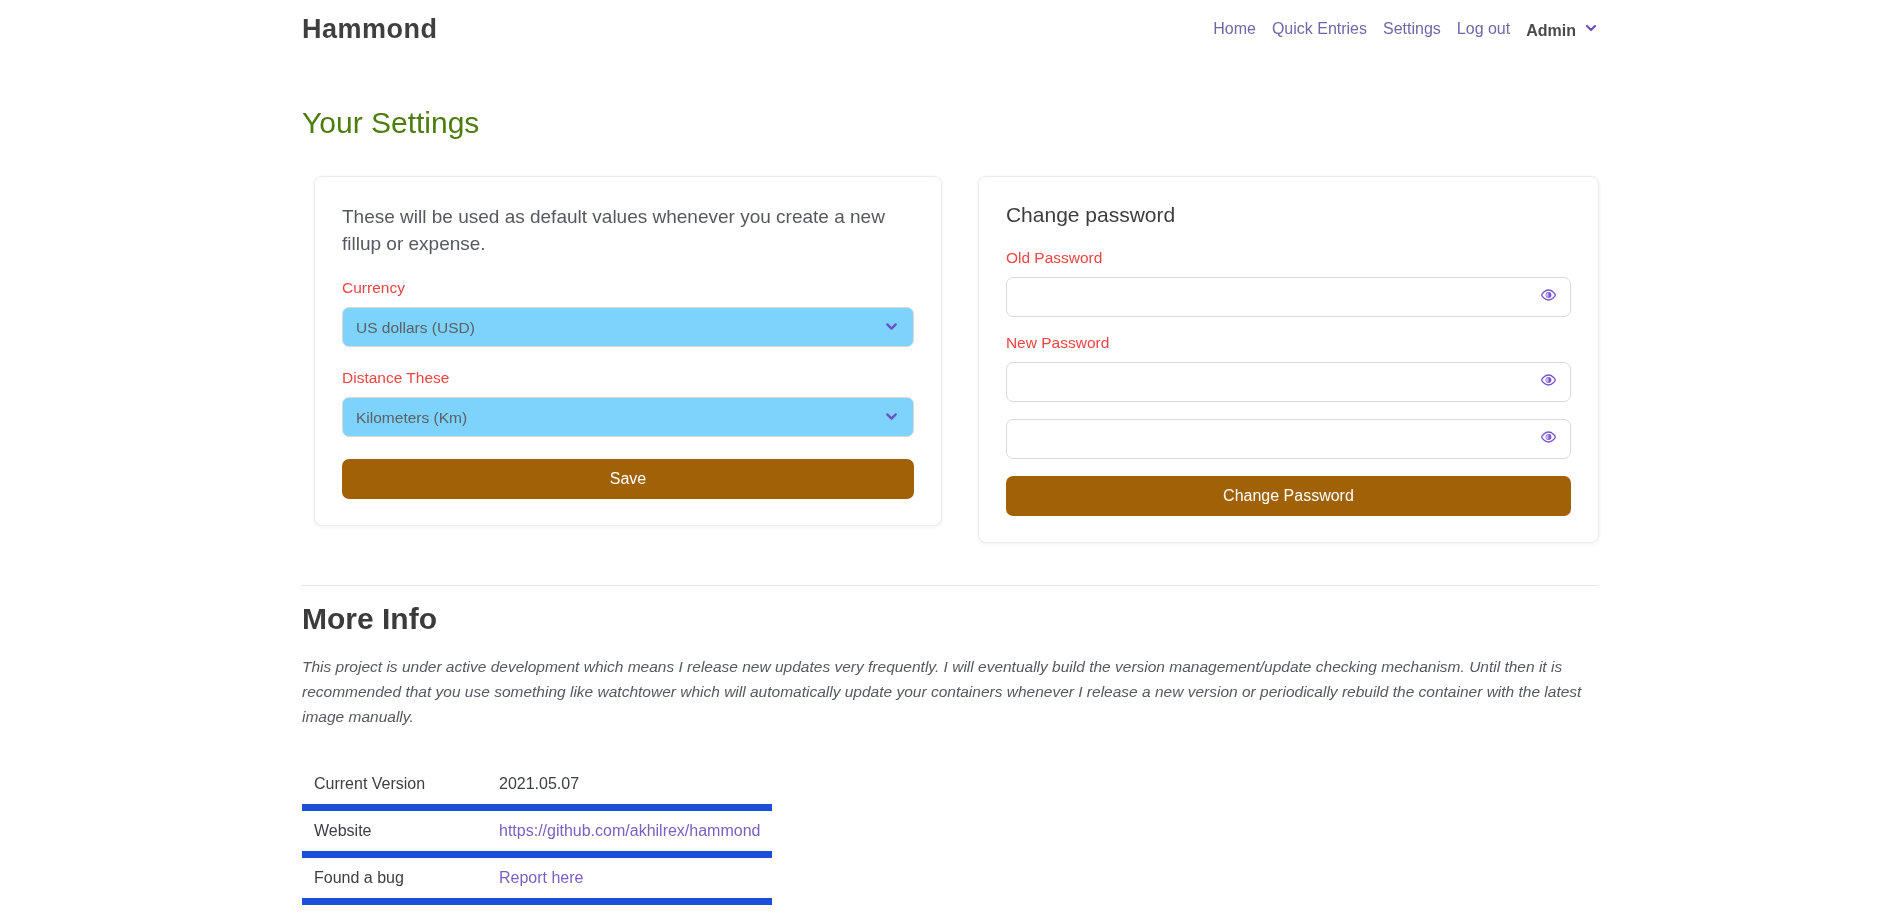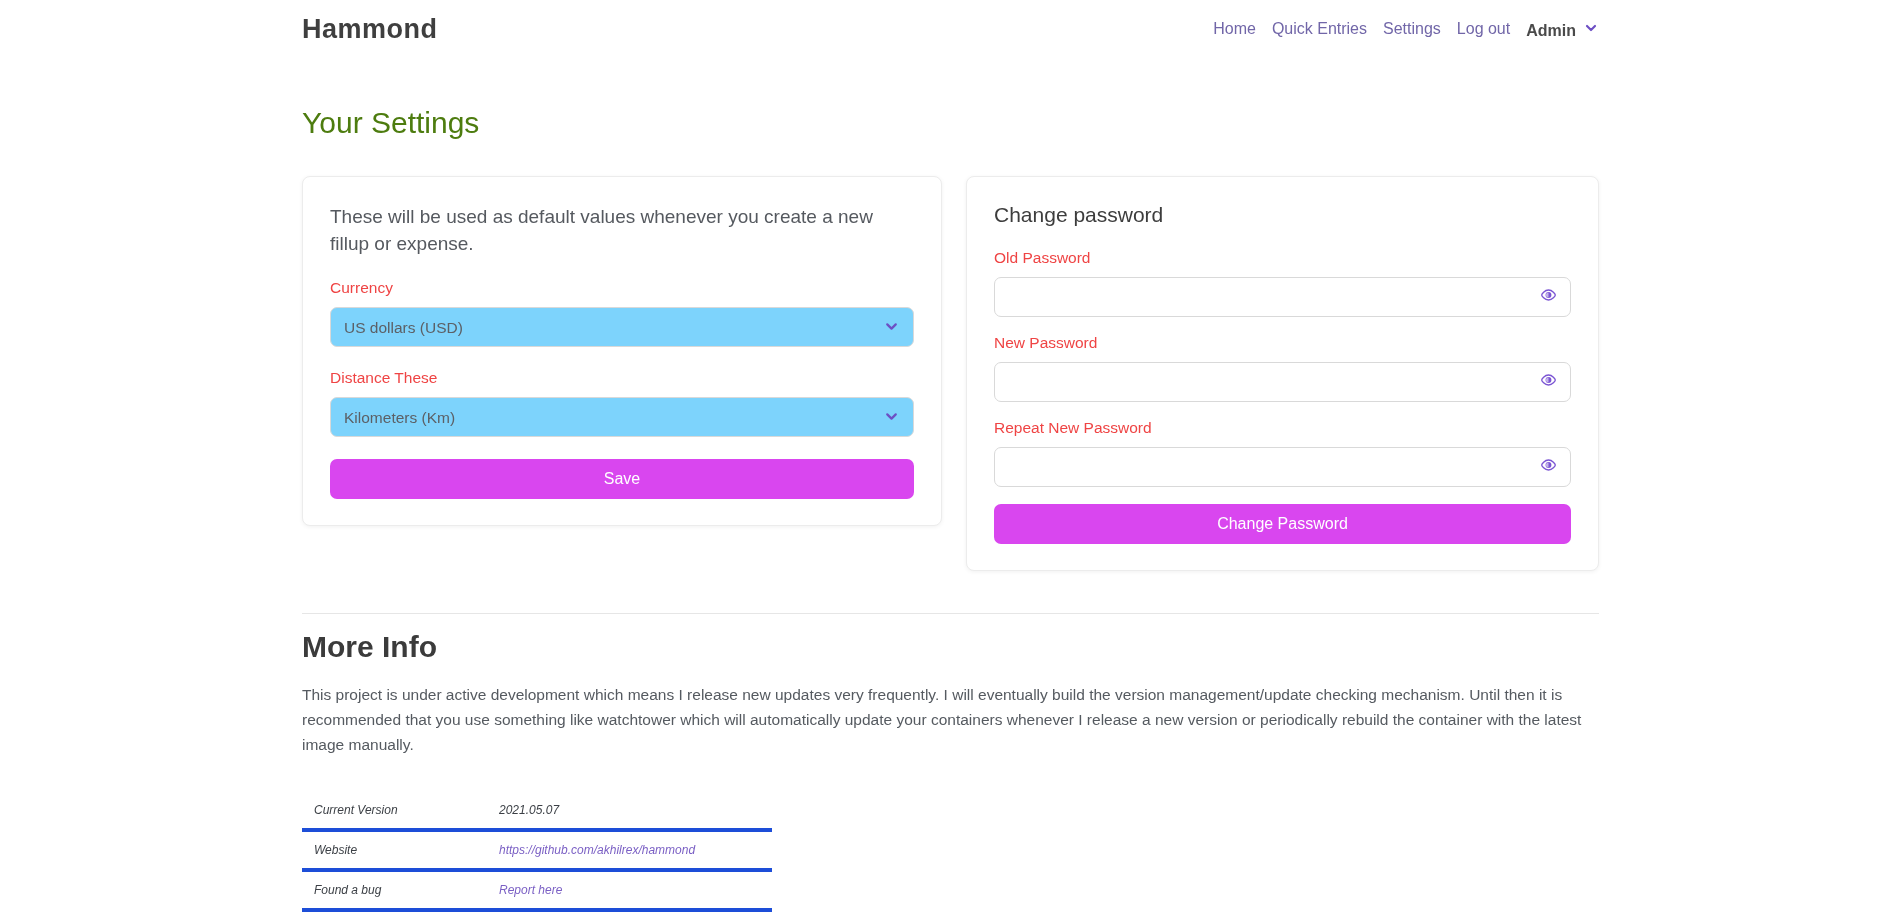--- a/index.html
+++ b/index.html
@@ -16,57 +16,57 @@
   nav a { text-decoration:none; color:#7166a8; font-size:16px; cursor:pointer; }
   .user-menu { display:flex; align-items:flex-end; gap:7px; color:#4a4a4a; font-size:16px; font-weight:bold; cursor:pointer; }
   .user-menu svg { margin-top:2px; }
 
   
   .page-title { font-size:30px; font-weight:400; color:#4d7c0f; margin-top:48px; }
 
   
   .cards { display:flex; gap:24px; margin-top:36px; align-items:flex-start; }
   .card { background:#fff; border:1px solid #ececec; border-radius:8px;
-          box-shadow:0 1px 4px rgba(0,0,0,0.06); padding:26px 27px; }
+          box-shadow:0 1px 4px rgba(0,0,0,0.06); padding:26px 27px;margin-left:12px; }
   .card-left  { width:640px; }
   .card-right { width:633px; }
 
   .card-desc { font-size:19px; color:#55595f; line-height:27px; margin-bottom:22px; }
 
   .field-label { font-size:15.5px; font-weight:normal; color:#ef4444; margin-bottom:10px; }
 
   .select-wrap { position:relative; margin-bottom:22px; }
   select { width:100%; height:40px; appearance:none; -webkit-appearance:none;
     border:1px solid #d9d9d9; border-radius:7px; background:#7dd3fc;
     font-family:"Liberation Sans", sans-serif; font-size:15.5px; color:#5c6066;
     padding:0 40px 0 13px; cursor:pointer; }
   .select-chevron { position:absolute; right:14px; top:11px; pointer-events:none; }
 
   .btn { display:block; width:100%; height:40px; border:none; border-radius:7px;
-    background:#d946ef; color:#fff; font-family:"Liberation Sans", sans-serif;
+    background:#a16207; color:#fff; font-family:"Liberation Sans", sans-serif;
     font-size:16px; cursor:pointer; }
   .btn-save { margin-top:12px; }
 
   .card-title { font-size:21px; font-weight:400; color:#3d3d3d; margin-bottom:22px; }
 
   .pw-group { margin-bottom:17px; }
   .input-wrap { position:relative; }
   .input-wrap input { width:100%; height:40px; border:1px solid #d9d9d9; border-radius:7px;
     font-family:"Liberation Sans", sans-serif; font-size:15px; padding:0 42px 0 13px; color:#3d3d3d; }
   .eye-btn { position:absolute; right:12px; top:10px; background:none; border:none; cursor:pointer; padding:0; line-height:0; }
 
   
   .divider { border:none; border-top:1px solid #e6e6e6; margin-top:42px; }
   .moreinfo-title { font-size:30px; font-weight:600; color:#3b3b3b; margin-top:16px; }
-  .moreinfo-note { color:#555a60; font-size:15.5px; line-height:25px;
+  .moreinfo-note { font-style:italic; color:#555a60; font-size:15.5px; line-height:25px;
     margin-top:18px; width:1297px; }
 
   table.info { border-collapse:collapse; margin-top:35px; width:470px; }
-  table.info td { border-bottom:4px solid #1d4ed8; padding:11px 10px 11px 12px;
-    font-size:12px; color:#3c4046;font-style:italic; }
+  table.info td { border-bottom:7px solid #1d4ed8; padding:11px 10px 11px 12px;
+    font-size:16px; color:#3c4046; }
   table.info td.label-col { width:185px; }
   table.info a { color:#7a5fc4; text-decoration:none; cursor:pointer; }
 </style>
 </head>
 <body>
 
 <header>
   <div class="header-inner">
     <div class="brand">Hammond</div>
     <nav>
@@ -146,21 +146,20 @@
             <svg width="21" height="16" viewBox="0 0 24 24">
                 <path d="M12 4.5C6 4.5 1.8 10.6 1.8 12c0 1.4 4.2 7.5 10.2 7.5S22.2 13.4 22.2 12c0-1.4-4.2-7.5-10.2-7.5z" fill="none" stroke="#7b55d3" stroke-width="2"></path>
                 <circle cx="12" cy="12" r="4.4" fill="#7b55d3"></circle>
                 <path d="M12 8.2a3.8 3.8 0 0 0 0 7.6z" fill="#ffffff" opacity="0.55"></path>
               </svg>
           </button>
         </div>
       </div>
 
       <div class="pw-group">
-        <div class="field-label">Repeat New Password</div>
         <div class="input-wrap">
           <input type="password" value="" style="">
           <button class="eye-btn">
             <svg width="21" height="16" viewBox="0 0 24 24">
                 <path d="M12 4.5C6 4.5 1.8 10.6 1.8 12c0 1.4 4.2 7.5 10.2 7.5S22.2 13.4 22.2 12c0-1.4-4.2-7.5-10.2-7.5z" fill="none" stroke="#7b55d3" stroke-width="2"></path>
                 <circle cx="12" cy="12" r="4.4" fill="#7b55d3"></circle>
                 <path d="M12 8.2a3.8 3.8 0 0 0 0 7.6z" fill="#ffffff" opacity="0.55"></path>
               </svg>
           </button>
         </div>

